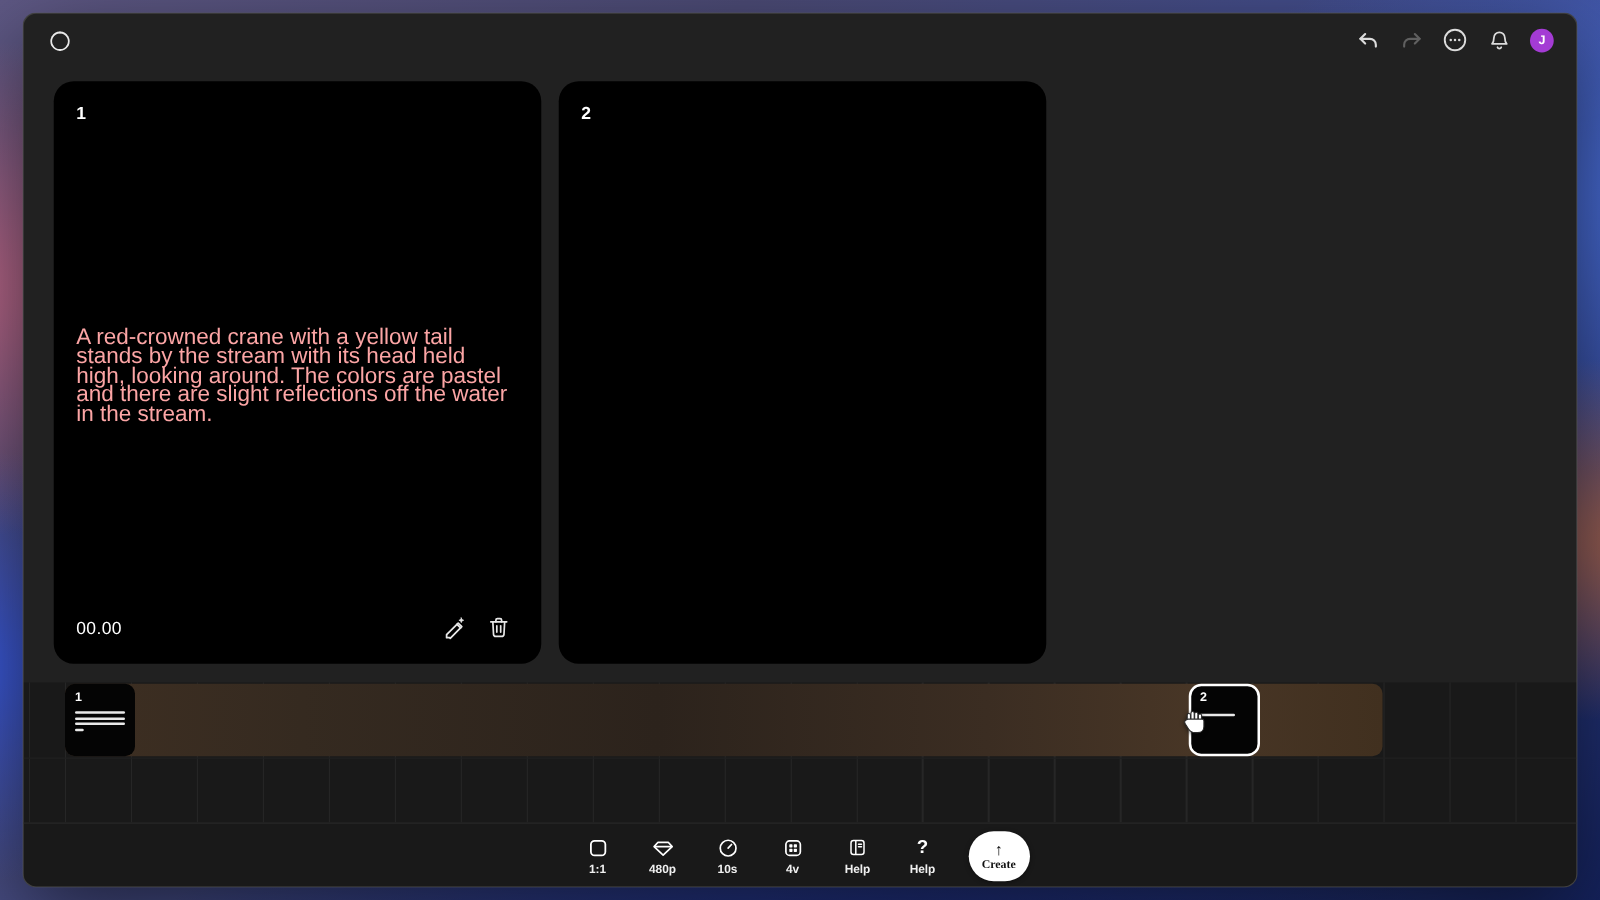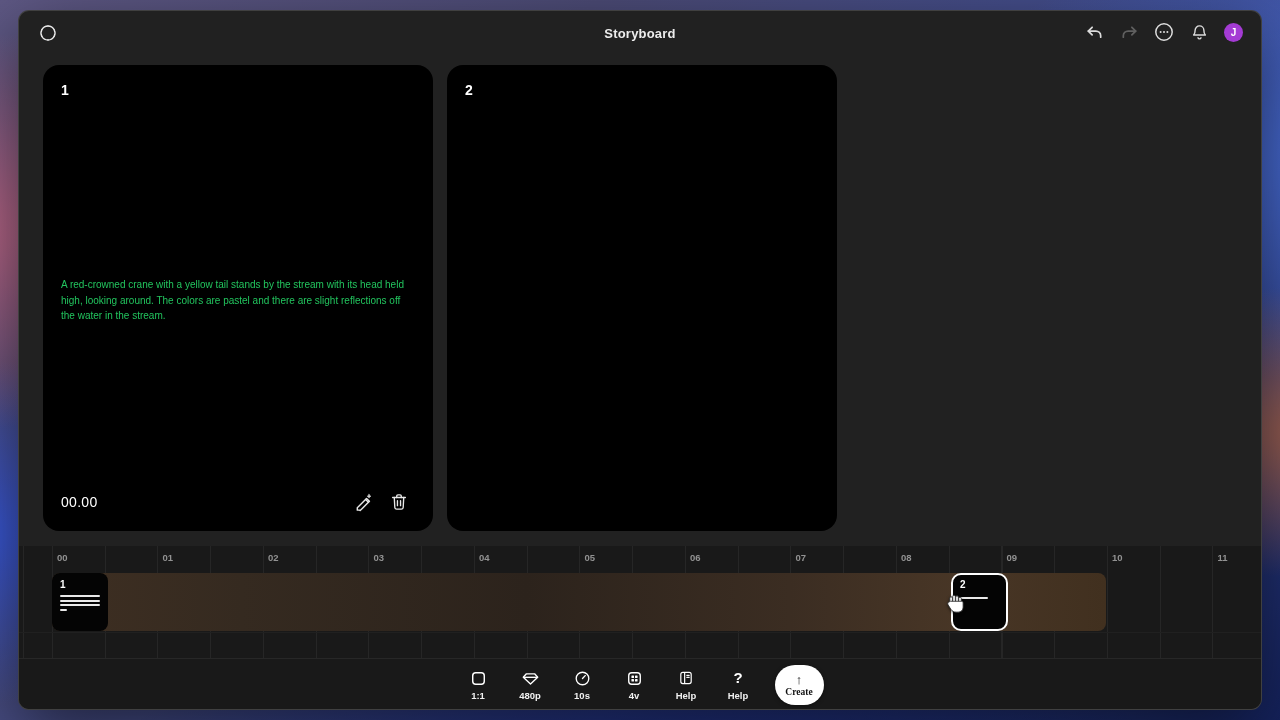--- a/index.html
+++ b/index.html
@@ -35,21 +35,21 @@
             font-size:10px; font-weight:700; color:#fff; cursor:pointer; }
 
   
   .cards-row { position:absolute; left:24px; top:54px; display:flex; gap:14px; }
   .card {
     width:390px; height:466px; background:#000; border-radius:16px;
     padding:17px 18px; display:flex; flex-direction:column; position:relative;
   }
   .card-index { font-size:14px; font-weight:700; color:#fff; }
   .card-prompt-wrap { flex:1; display:flex; align-items:center; }
-  .card-prompt { font-size:10px; line-height:15.6px; color:#22c55e; width:346px;margin-top:13px; }
+  .card-prompt { font-size:18px; line-height:15.6px; color:#fca5a5; width:346px;margin-top:13px; }
   .card-footer { display:flex; align-items:center; justify-content:space-between; height:24px; }
   .card-time { font-size:14px; color:#fff; letter-spacing:.3px; font-variant-numeric:tabular-nums; }
   .card-actions { display:flex; align-items:center; gap:14px; margin-right:6px; }
   .card-actions .icon-btn { width:21px; height:21px; }
 
   
   .timeline {
     position:absolute; left:0; right:0; top:535px; height:112px;
     background-color:#191919;
     background-image:repeating-linear-gradient(to right, #262626 0 1px, transparent 1px 52.75px);
@@ -106,21 +106,20 @@
         <g>
           <path d="M12 3.6 a8.4 8.4 0 0 1 7.27 4.2"></path>
           <path d="M12 3.6 a8.4 8.4 0 0 1 7.27 4.2" transform="rotate(60 12 12)"></path>
           <path d="M12 3.6 a8.4 8.4 0 0 1 7.27 4.2" transform="rotate(120 12 12)"></path>
           <path d="M12 3.6 a8.4 8.4 0 0 1 7.27 4.2" transform="rotate(180 12 12)"></path>
           <path d="M12 3.6 a8.4 8.4 0 0 1 7.27 4.2" transform="rotate(240 12 12)"></path>
           <path d="M12 3.6 a8.4 8.4 0 0 1 7.27 4.2" transform="rotate(300 12 12)"></path>
         </g>
       </svg>
     </div>
-    <div class="title">Storyboard</div>
     <div class="top-actions">
       <div class="icon-btn">
         <svg viewBox="0 0 20 20" width="19" height="19" fill="none" stroke="#dcdcdc" stroke-width="1.8" stroke-linecap="round" stroke-linejoin="round">
           <path d="M7.5 4.5 L3.5 8.5 L7.5 12.5"></path>
             <path d="M3.5 8.5 H11.5 A5 5 0 0 1 16.5 13.5 V15"></path>
         </svg>
       </div>
       <div class="icon-btn">
         <svg viewBox="0 0 20 20" width="19" height="19" fill="none" stroke="#606060" stroke-width="1.8" stroke-linecap="round" stroke-linejoin="round">
           <path d="M12.5 4.5 L16.5 8.5 L12.5 12.5"></path>
@@ -175,47 +174,20 @@
         </div>
       </div>
 
       <div class="card">
         <span class="card-index">2</span>
       </div>
 
   </div>
 
   <div class="timeline">
-    <div class="tl-ruler">
-
-        <div class="tl-tick" style="--i: 0;">00</div>
-
-        <div class="tl-tick" style="--i: 1;">01</div>
-
-        <div class="tl-tick" style="--i: 2;">02</div>
-
-        <div class="tl-tick" style="--i: 3;">03</div>
-
-        <div class="tl-tick" style="--i: 4;">04</div>
-
-        <div class="tl-tick" style="--i: 5;">05</div>
-
-        <div class="tl-tick" style="--i: 6;">06</div>
-
-        <div class="tl-tick" style="--i: 7;">07</div>
-
-        <div class="tl-tick" style="--i: 8;">08</div>
-
-        <div class="tl-tick" style="--i: 9;">09</div>
-
-        <div class="tl-tick" style="--i: 10;">10</div>
-
-        <div class="tl-tick" style="--i: 11;">11</div>
-
-    </div>
     <div class="tl-track">
       <div class="tl-band"></div>
       <div class="clip clip-1">
         <span class="clip-label">1</span>
         <div class="clip-lines">
           <div class="ln"></div>
             <div class="ln"></div>
             <div class="ln"></div>
             <div class="ln short"></div>
         </div>

